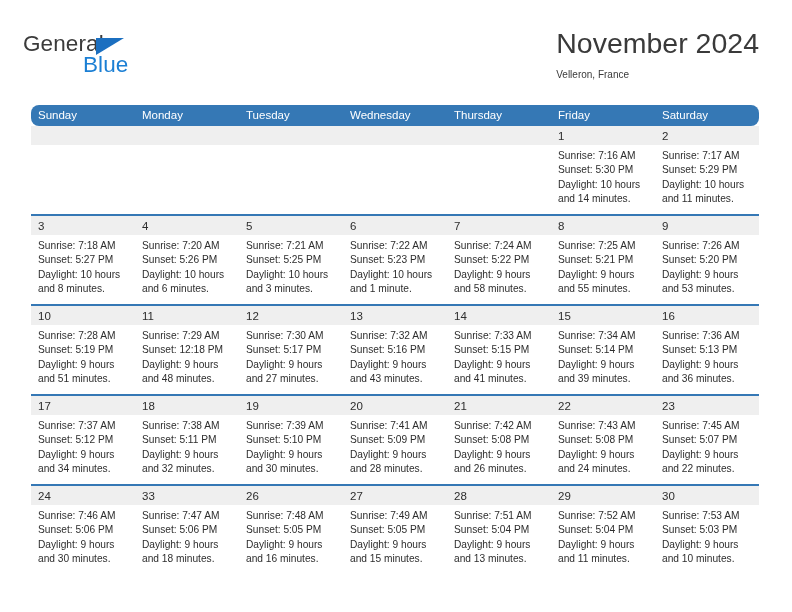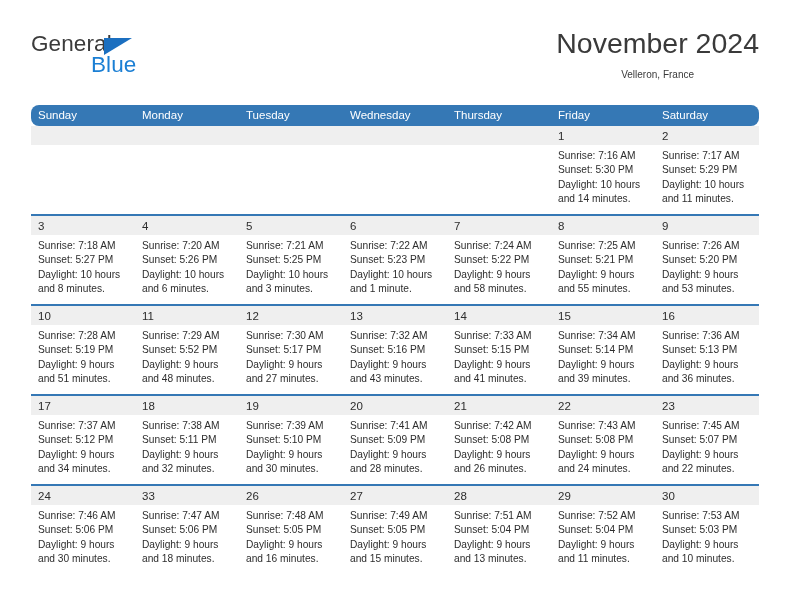--- a/index.html
+++ b/index.html
@@ -18,21 +18,21 @@
   .page {
     position: relative;
     width: 792px;
     height: 612px;
     box-sizing: border-box;
   }
 
   
   .header {
     position: absolute;
-    left: 31px;
+    left: 23px;
     top: 26px;
     right: 33px;
     height: 74px;
   }
   .brand {
     position: absolute;
     left: 0;
     top: 5px;
     width: 230px;
     height: 60px;
@@ -61,21 +61,21 @@
     top: 21px;
     font-size: 22.5px;
     color: #1b7fd4;
     letter-spacing: 0.1px;
   }
 
   .title-block {
     position: absolute;
     right: 0;
     top: 0;
-    text-align: center;
+    text-align: left;
   }
   .cal-title {
     font-size: 28.5px;
     color: #3a3a3a;
     line-height: 34px;
     white-space: nowrap;
   }
   .cal-subtitle {
     margin-top: 6px;
     font-size: 10px;
@@ -308,21 +308,21 @@
               <div>Sunrise: 7:28 AM</div>
               <div>Sunset: 5:19 PM</div>
               <div>Daylight: 9 hours</div>
               <div>and 51 minutes.</div>
             </div>
           </div>
           <div class="day">
             <div class="day-num-band">11</div>
             <div class="day-body">
               <div>Sunrise: 7:29 AM</div>
-              <div>Sunset: 5:52 PM</div>
+              <div>Sunset: 12:18 PM</div>
               <div>Daylight: 9 hours</div>
               <div>and 48 minutes.</div>
             </div>
           </div>
           <div class="day">
             <div class="day-num-band">12</div>
             <div class="day-body">
               <div>Sunrise: 7:30 AM</div>
               <div>Sunset: 5:17 PM</div>
               <div>Daylight: 9 hours</div>

